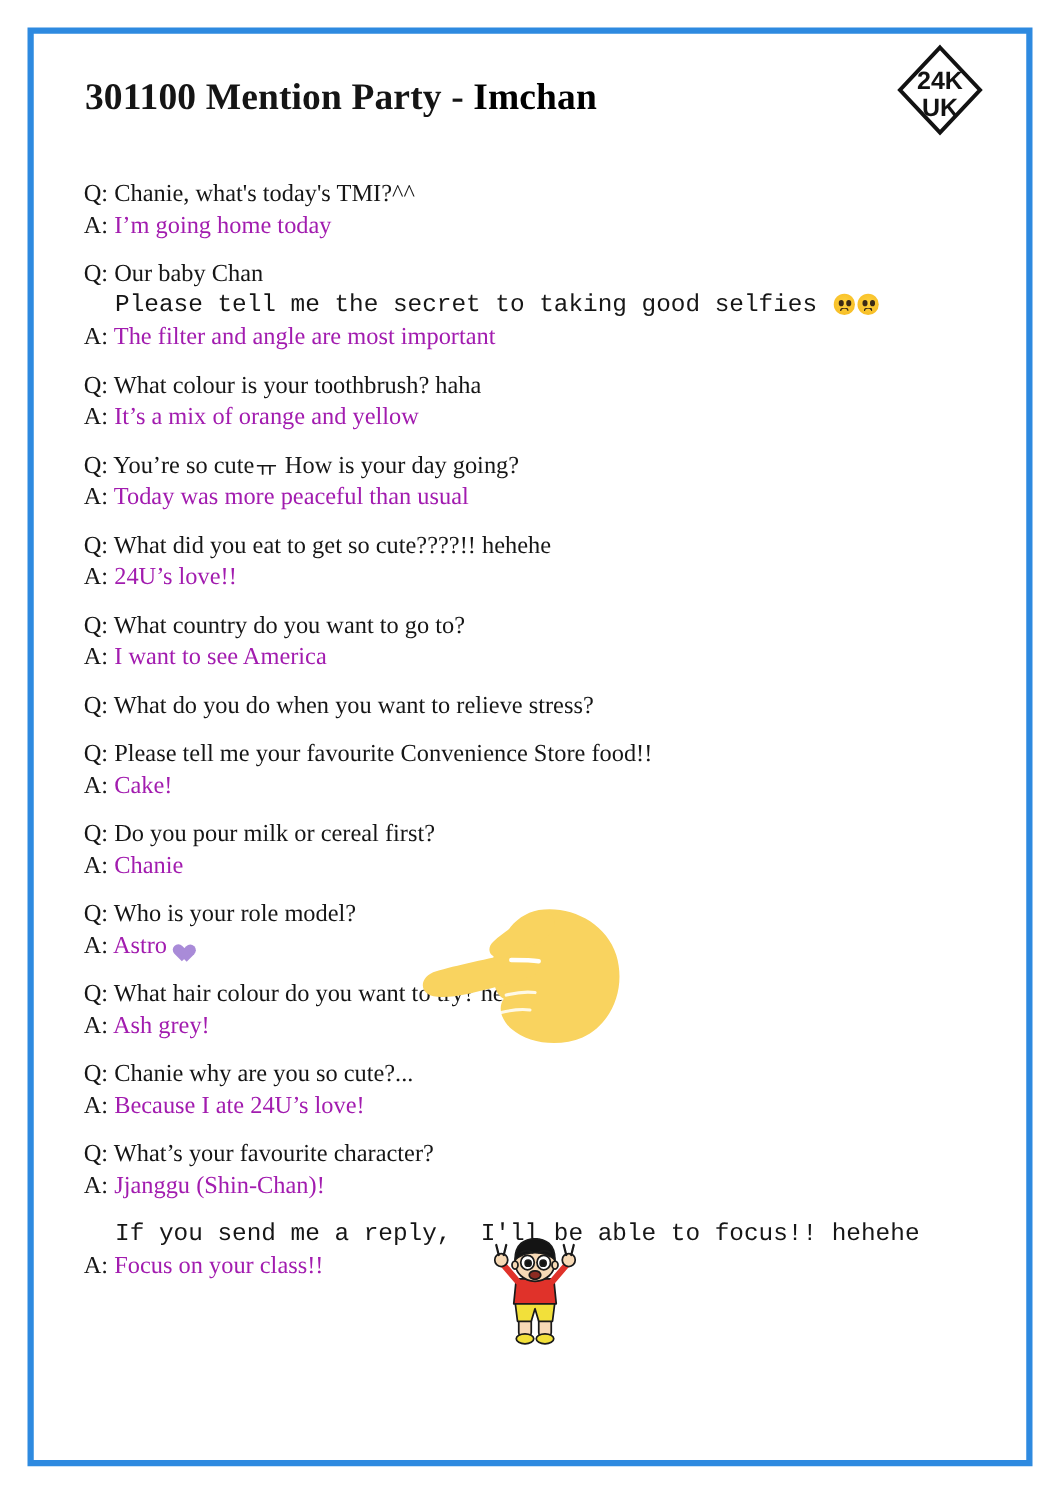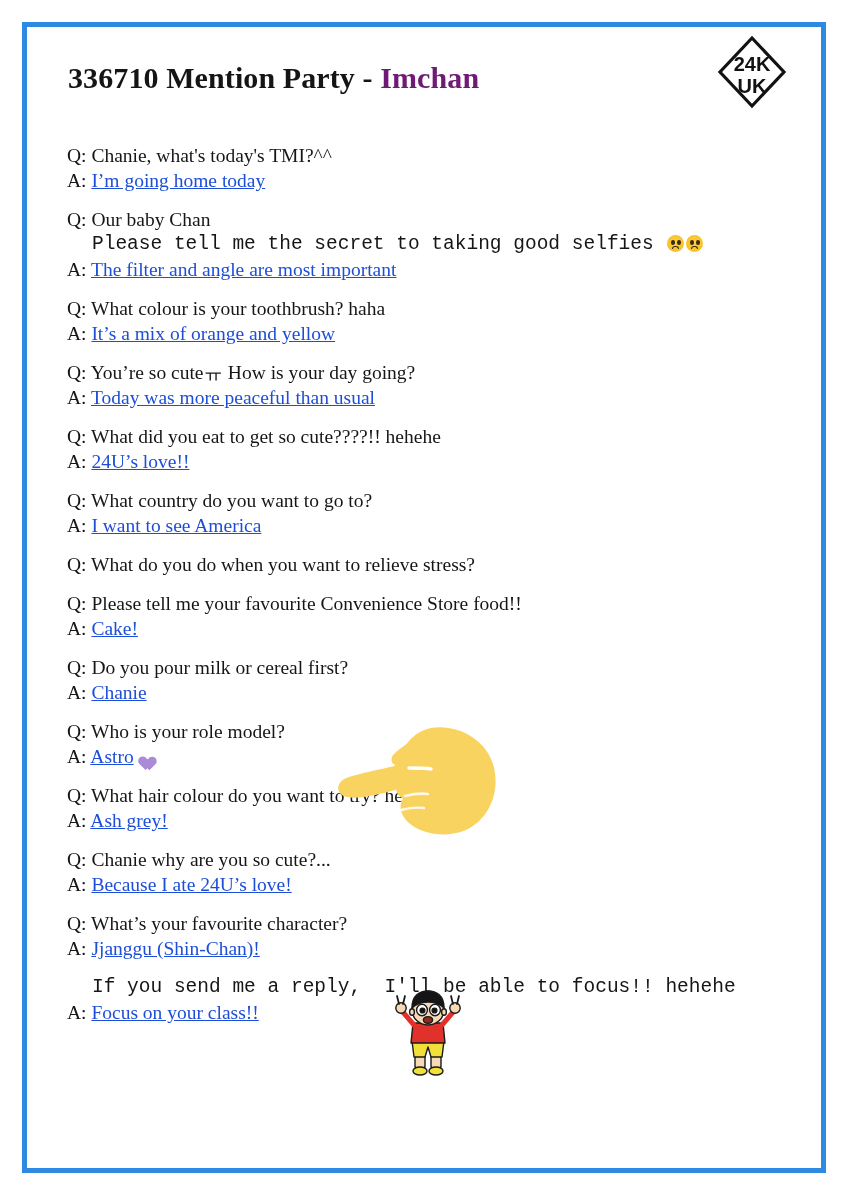--- a/index.html
+++ b/index.html
@@ -40,21 +40,21 @@
     position: absolute;
     left: 41px;
     top: 34px;
     font-size: 30px;
     font-weight: bold;
     letter-spacing: 0.1px;
     color: #151515;
     white-space: nowrap;
   }
   #page-title .title-accent {
-    color: #701a75;
+    color: #000000;
     font-weight: bold;
     margin-top: 31px;
   }
 
   
   #logo {
     position: absolute;
     left: 689px;
     top: 6px;
     width: 72px;
@@ -77,22 +77,21 @@
     line-height: 25px;
     color: #161616;
     white-space: pre-wrap;
     position: relative;
     z-index: 3;
   }
   .qa-line .tag {
     color: #161616;
   }
   .qa-line.answer .body {
-    color: #1d4ed8;
-    text-decoration: underline;
+    color: #a21caf;
   }
   .qa-line.cont {
     padding-left: 25px;
     font-family: Liberation Mono, monospace;
   }
 
   
   .em-face {
     display: inline-block;
     width: 17px;
@@ -179,21 +178,21 @@
   }
   #shinchan svg { display: block; }
 </style>
 </head>
 <body>
 
 <div id="frame">
 
   <div id="header">
 
-    <div id="page-title"><span>336710 Mention Party - </span><span class="title-accent">Imchan</span></div>
+    <div id="page-title"><span>301100 Mention Party - </span><span class="title-accent">Imchan</span></div>
 
     <div id="logo">
       <svg viewBox="0 0 72 78" width="72" height="78" aria-hidden="true">
         <polygon points="36,5 68,39 36,73 4,39" fill="#ffffff" stroke="#121212" stroke-width="3.2"></polygon>
         <text x="36" y="38" text-anchor="middle" font-family="Liberation Sans, sans-serif" font-size="20" font-weight="bold" fill="#121212">24K</text>
         <text x="36" y="60" text-anchor="middle" font-family="Liberation Sans, sans-serif" font-size="20" font-weight="bold" fill="#121212">UK</text>
       </svg>
     </div>
   </div>
 

